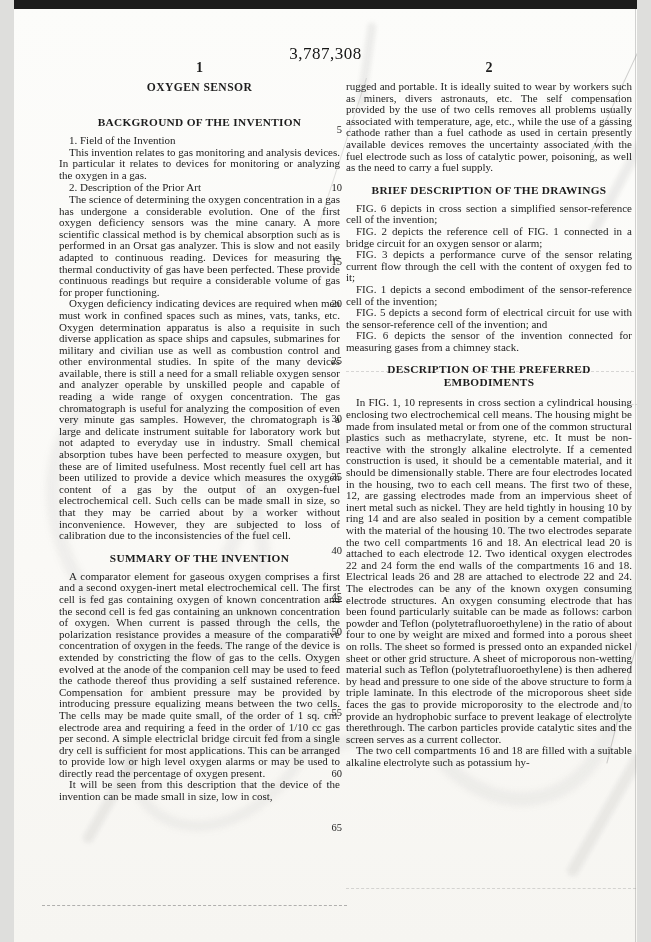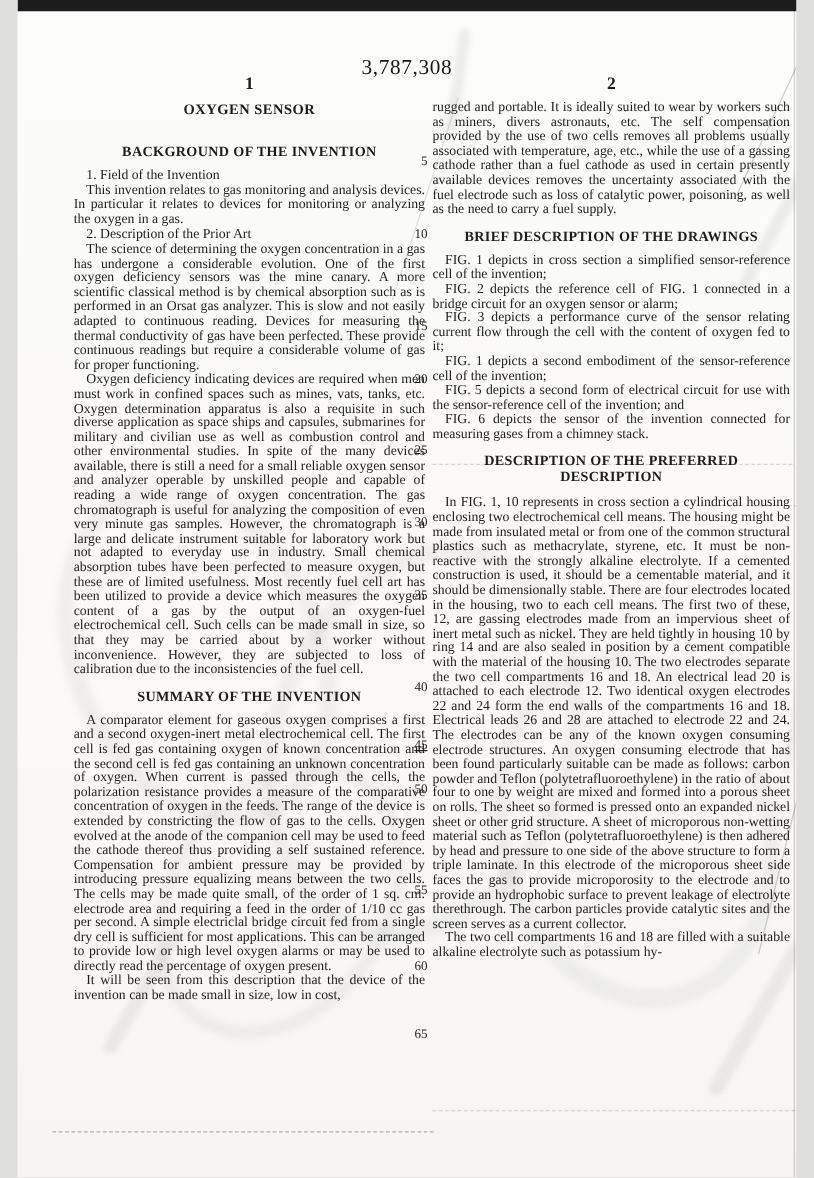--- a/index.html
+++ b/index.html
@@ -111,27 +111,27 @@
     <p>It will be seen from this description that the device of the invention can be made small in size, low in cost,</p>
   </div>
 
   <div class="col col2">
     <div class="col-num">2</div>
 
     <p class="noindent" style="margin-top:5px;">rugged and portable. It is ideally suited to wear by workers such as miners, divers astronauts, etc. The self compensation provided by the use of two cells removes all problems usually associated with temperature, age, etc., while the use of a gassing cathode rather than a fuel cathode as used in certain presently available devices removes the uncertainty associated with the fuel electrode such as loss of catalytic power, poisoning, as well as the need to carry a fuel supply.</p>
 
     <div class="sect-heading">BRIEF DESCRIPTION OF THE DRAWINGS</div>
 
-    <p>FIG. 1 depicts in cross section a simplified sensor-reference cell of the invention;</p>
+    <p>FIG. 6 depicts in cross section a simplified sensor-reference cell of the invention;</p>
     <p>FIG. 2 depicts the reference cell of FIG. 1 connected in a bridge circuit for an oxygen sensor or alarm;</p>
     <p>FIG. 3 depicts a performance curve of the sensor relating current flow through the cell with the content of oxygen fed to it;</p>
     <p>FIG. 1 depicts a second embodiment of the sensor-reference cell of the invention;</p>
     <p>FIG. 5 depicts a second form of electrical circuit for use with the sensor-reference cell of the invention; and</p>
     <p>FIG. 6 depicts the sensor of the invention connected for measuring gases from a chimney stack.</p>
 
     <div class="sect-heading tight">DESCRIPTION OF THE PREFERRED</div>
-    <div class="sect-heading sub2">DESCRIPTION</div>
+    <div class="sect-heading sub2">EMBODIMENTS</div>
 
     <p>In FIG. 1, 10 represents in cross section a cylindrical housing enclosing two electrochemical cell means. The housing might be made from insulated metal or from one of the common structural plastics such as methacrylate, styrene, etc. It must be non-reactive with the strongly alkaline electrolyte. If a cemented construction is used, it should be a cementable material, and it should be dimensionally stable. There are four electrodes located in the housing, two to each cell means. The first two of these, 12, are gassing electrodes made from an impervious sheet of inert metal such as nickel. They are held tightly in housing 10 by ring 14 and are also sealed in position by a cement compatible with the material of the housing 10. The two electrodes separate the two cell compartments 16 and 18. An electrical lead 20 is attached to each electrode 12. Two identical oxygen electrodes 22 and 24 form the end walls of the compartments 16 and 18. Electrical leads 26 and 28 are attached to electrode 22 and 24. The electrodes can be any of the known oxygen consuming electrode structures. An oxygen consuming electrode that has been found particularly suitable can be made as follows: carbon powder and Teflon (polytetrafluoroethylene) in the ratio of about four to one by weight are mixed and formed into a porous sheet on rolls. The sheet so formed is pressed onto an expanded nickel sheet or other grid structure. A sheet of microporous non-wetting material such as Teflon (polytetrafluoroethylene) is then adhered by head and pressure to one side of the above structure to form a triple laminate. In this electrode of the microporous sheet side faces the gas to provide microporosity to the electrode and to provide an hydrophobic surface to prevent leakage of electrolyte therethrough. The carbon particles provide catalytic sites and the screen serves as a current collector.</p>
     <p>The two cell compartments 16 and 18 are filled with a suitable alkaline electrolyte such as potassium hy-</p>
   </div>
 
 </div>
 
 </body></html>

